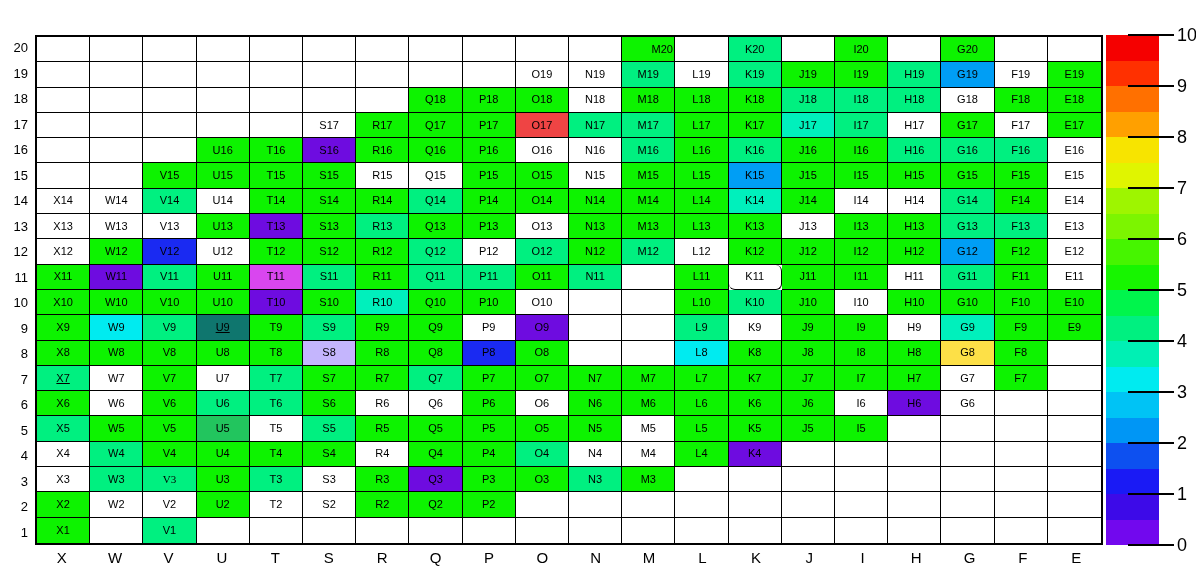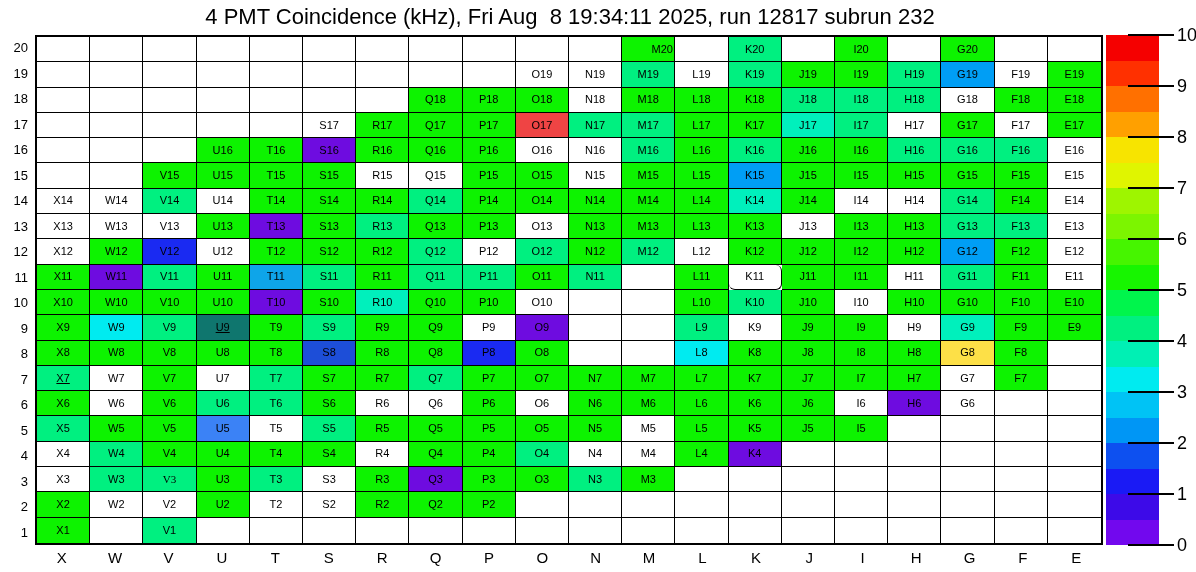--- a/index.html
+++ b/index.html
@@ -35,21 +35,20 @@
     display:flex;flex-direction:column-reverse;
   }
   .band{flex:1 1 auto;}
   .cbtick{position:absolute;left:1128px;width:46px;height:2px;background:#000;}
   .cblab{position:absolute;left:1177px;width:26px;height:20px;font-size:18px;text-align:left;}
 </style>
 </head>
 <body>
 
 <div id="canvas">
-  <div id="title">4 PMT Coincidence (kHz), Fri Aug  8 19:34:11 2025, run 12817 subrun 232</div>
   <div id="plot">
       <div class="cell"></div>
       <div class="cell"></div>
       <div class="cell"></div>
       <div class="cell"></div>
       <div class="cell"></div>
       <div class="cell"></div>
       <div class="cell"></div>
       <div class="cell"></div>
       <div class="cell"></div>
@@ -505,21 +504,21 @@
       </div>
       <div class="cell" style="background: rgb(110, 12, 224);">
         <span>W11</span>
       </div>
       <div class="cell" style="background: rgb(0, 240, 128);">
         <span>V11</span>
       </div>
       <div class="cell" style="background: rgb(13, 243, 0);">
         <span>U11</span>
       </div>
-      <div class="cell" style="background: #0ea5e9;">
+      <div class="cell" style="background: #d946ef;">
         <span>T11</span>
       </div>
       <div class="cell" style="background: rgb(0, 240, 128);">
         <span>S11</span>
       </div>
       <div class="cell" style="background: rgb(13, 243, 0);">
         <span>R11</span>
       </div>
       <div class="cell" style="background: rgb(0, 240, 128);">
         <span>Q11</span>
@@ -678,21 +677,21 @@
       </div>
       <div class="cell" style="background: rgb(13, 243, 0);">
         <span>V8</span>
       </div>
       <div class="cell" style="background: rgb(13, 243, 0);">
         <span>U8</span>
       </div>
       <div class="cell" style="background: rgb(13, 243, 0);">
         <span>T8</span>
       </div>
-      <div class="cell" style="background: #1d4ed8;">
+      <div class="cell" style="background: #c4b5fd;">
         <span>S8</span>
       </div>
       <div class="cell" style="background: rgb(13, 243, 0);">
         <span>R8</span>
       </div>
       <div class="cell" style="background: rgb(13, 243, 0);">
         <span>Q8</span>
       </div>
       <div class="cell" style="background: rgb(26, 42, 242);">
         <span>P8</span>
@@ -840,21 +839,21 @@
       <div class="cell"></div>
       <div class="cell" style="background: rgb(0, 240, 128);">
         <span>X5</span>
       </div>
       <div class="cell" style="background: rgb(13, 243, 0);">
         <span>W5</span>
       </div>
       <div class="cell" style="background: rgb(13, 243, 0);">
         <span>V5</span>
       </div>
-      <div class="cell" style="background: #3b82f6;">
+      <div class="cell" style="background: #22c55e;">
         <span>U5</span>
       </div>
       <div class="cell" style="background: rgb(255, 255, 255);">
         <span>T5</span>
       </div>
       <div class="cell" style="background: rgb(0, 240, 128);">
         <span>S5</span>
       </div>
       <div class="cell" style="background: rgb(13, 243, 0);">
         <span>R5</span>

